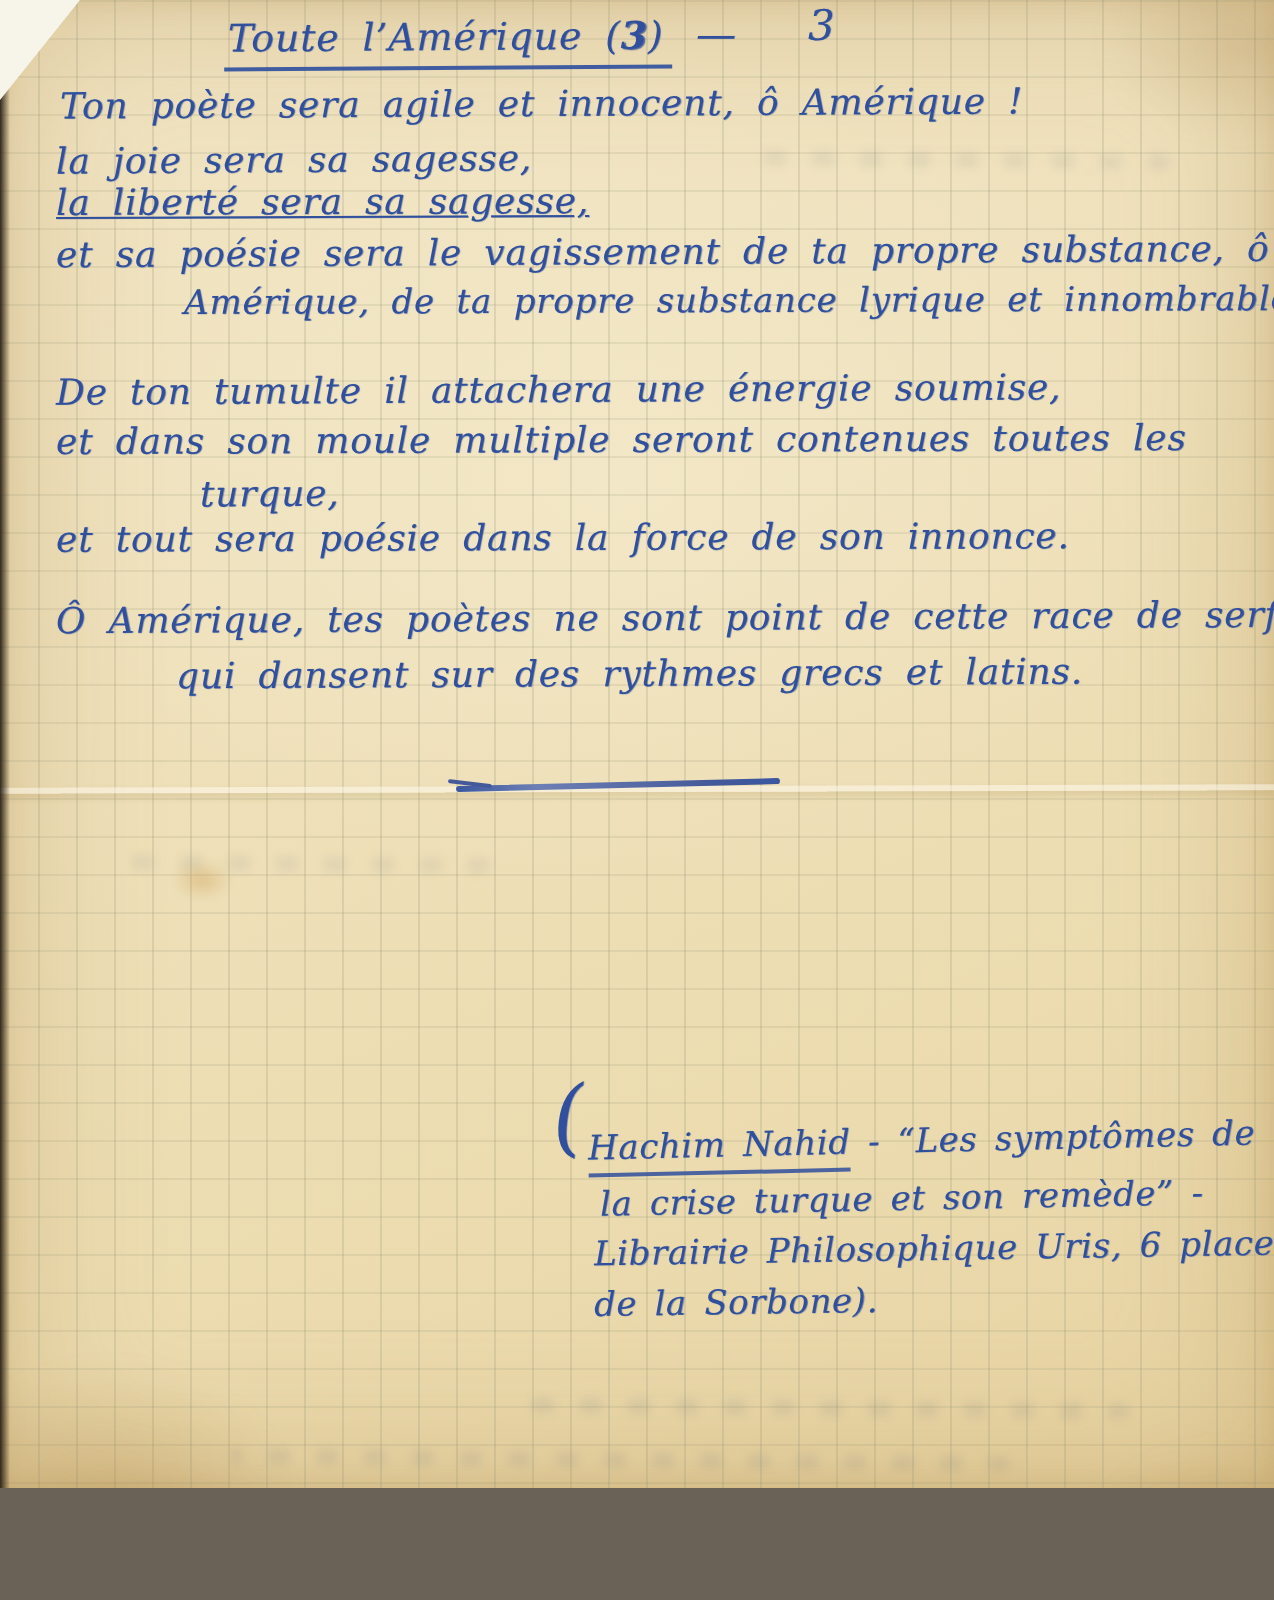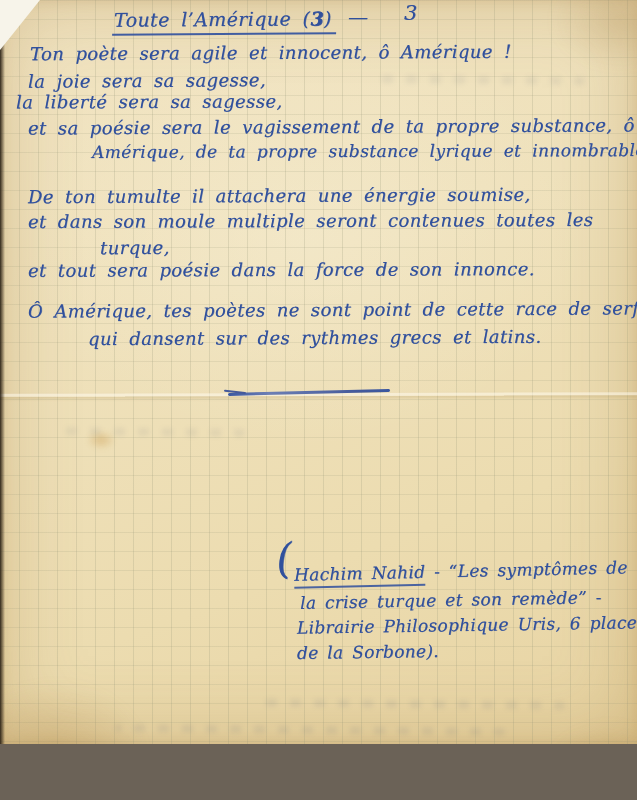--- a/index.html
+++ b/index.html
@@ -85,21 +85,21 @@
   <div class="crease"></div>
 
   <div class="hw title-row">
     <span class="title-underlined"><span>Toute l’Amérique (</span><span class="title-number">3</span><span>)</span></span>
   </div>
   <div class="hw dash">—</div>
   <div class="hw pagenum">3</div>
 
   <div class="hw" style="left:30px;top:42px;transform:rotate(-0.3deg);">Ton poète sera agile et innocent, ô Amérique !</div>
   <div class="hw" style="left:28px;top:70px;transform:rotate(-0.4deg);">la joie sera sa sagesse,</div>
-  <div class="hw" style="left:16px;top:91px;transform:rotate(-0.2deg);">la liberté sera sa sagesse,</div>
+  <div class="hw" style="left:28px;top:91px;transform:rotate(-0.2deg);text-decoration:underline;">la liberté sera sa sagesse,</div>
   <div class="hw" style="left:28px;top:116px;transform:rotate(-0.3deg);">et sa poésie sera le vagissement de ta propre substance, ô</div>
   <div class="hw" style="left:92px;top:140px;transform:rotate(-0.2deg);font-size:17px;">Amérique, de ta propre substance lyrique et innombrable.</div>
 
   <div class="hw" style="left:28px;top:185px;transform:rotate(-0.3deg);">De ton tumulte il attachera une énergie soumise,</div>
   <div class="hw" style="left:28px;top:210px;transform:rotate(-0.2deg);">et dans son moule multiple seront contenues toutes les</div>
   <div class="hw" style="left:100px;top:237px;transform:rotate(-0.4deg);">turque,</div>
   <div class="hw" style="left:28px;top:259px;transform:rotate(-0.2deg);">et tout sera poésie dans la force de son innonce.</div>
 
   <div class="hw" style="left:28px;top:299px;transform:rotate(-0.3deg);">Ô Amérique, tes poètes ne sont point de cette race de serfs</div>
   <div class="hw" style="left:88px;top:327px;transform:rotate(-0.3deg);">qui dansent sur des rythmes grecs et latins.</div>

